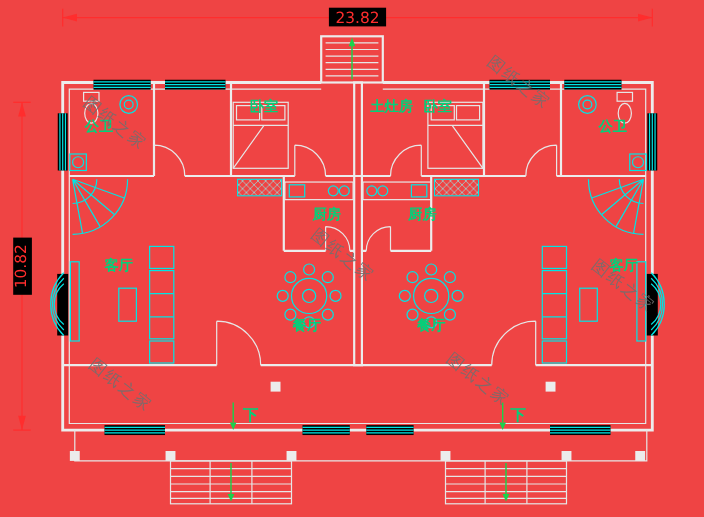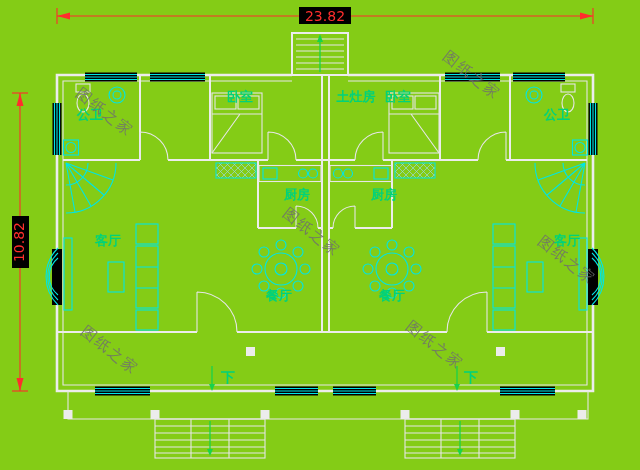--- a/index.html
+++ b/index.html
@@ -1,16 +1,16 @@
 <!DOCTYPE html>
 <html><head>
 <meta charset="utf-8">
 <style>
   html,body{margin:0;padding:0;background:#000;}
-  .canvas{position:relative;width:640px;height:470px;background:#84cc16;overflow:hidden;}
+  .canvas{position:relative;width:640px;height:470px;background:#ef4444;overflow:hidden;}
   svg{position:absolute;left:0;top:0;}
   text{font-family:"DejaVu Sans","Liberation Sans",sans-serif;}
   .w3{stroke:#ececec;stroke-width:2.6;fill:none;}
   .w2{stroke:#ececec;stroke-width:2;fill:none;}
   .w1{stroke:#e6e6e6;stroke-width:1.1;fill:none;}
   .cy{stroke:#00e5e5;stroke-width:1.1;fill:none;}
   .gn{stroke:#19d24b;stroke-width:1.3;fill:none;}
   .gnf{fill:#19d24b;stroke:none;}
   .rd{stroke:#ff2d2d;stroke-width:1.1;fill:none;}
   .rdf{fill:#ff2d2d;stroke:none;}

